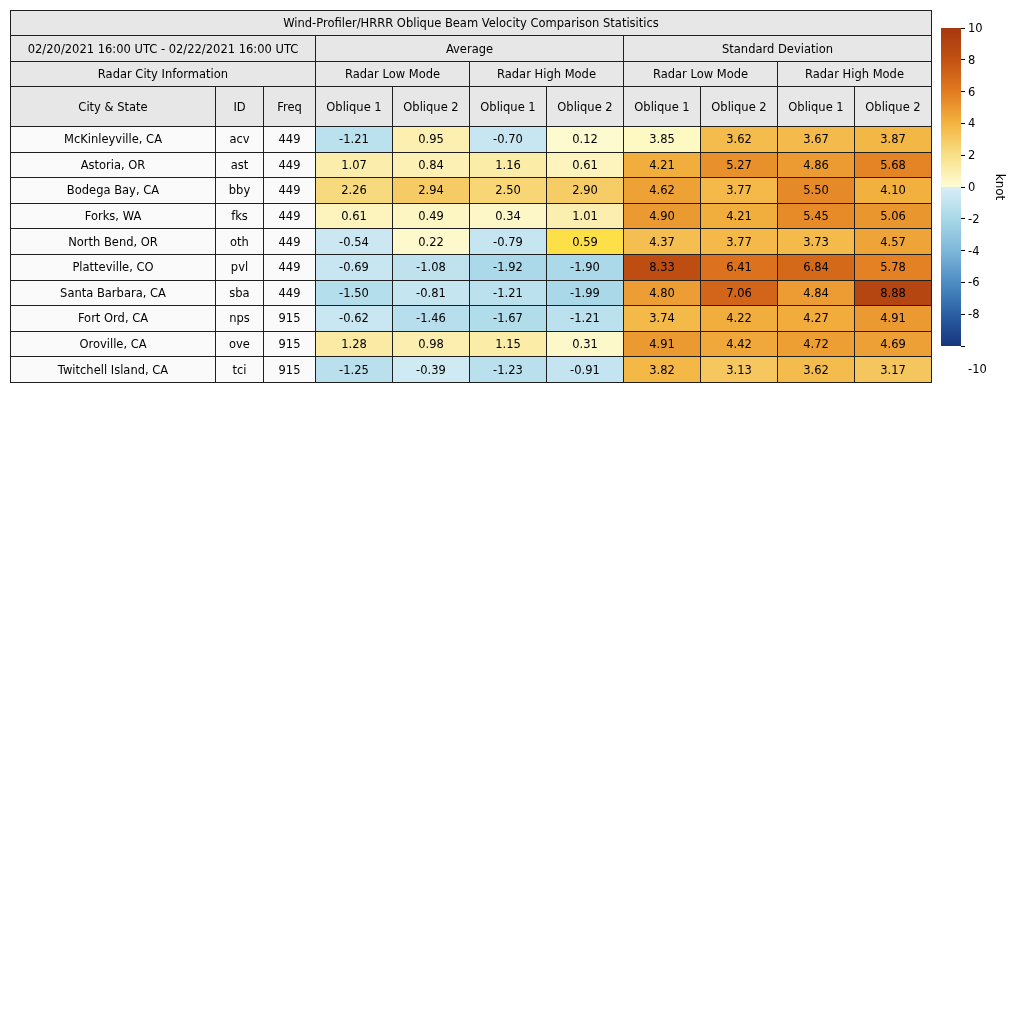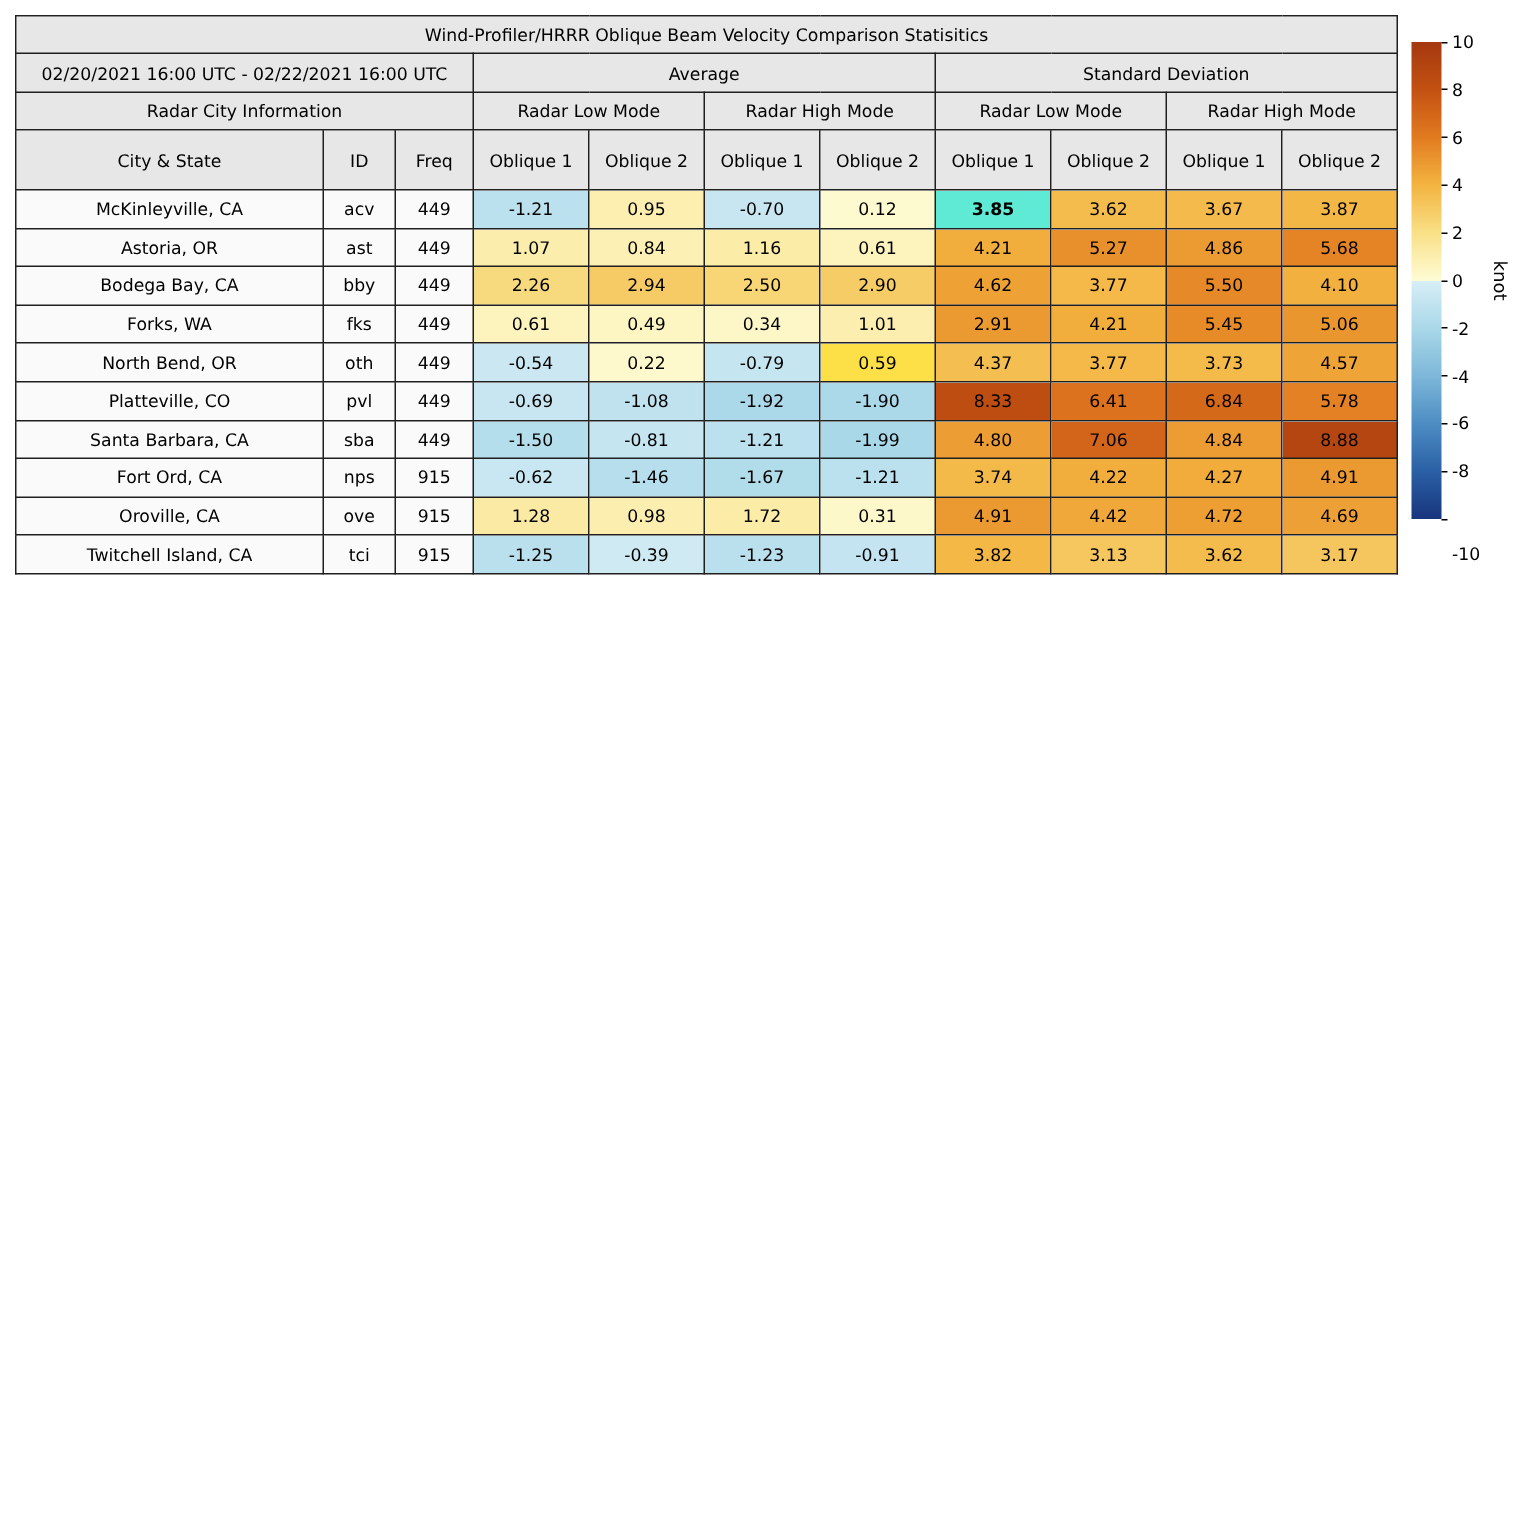--- a/index.html
+++ b/index.html
@@ -71,21 +71,21 @@
     </tbody>
     <tbody id="data-rows">
         <tr style="height: 25.6px;">
           <td class="lbl">McKinleyville, CA</td>
           <td class="lbl">acv</td>
           <td class="lbl">449</td>
           <td class="val" style="background: rgb(188, 225, 238);">-1.21</td>
           <td class="val" style="background: rgb(252, 239, 176);">0.95</td>
           <td class="val" style="background: rgb(200, 230, 241);">-0.70</td>
           <td class="val" style="background: rgb(254, 250, 208);">0.12</td>
-          <td class="val" style="background: #5eead4; font-weight: bold;">3.85</td>
+          <td class="val" style="background: #fef9c3;">3.85</td>
           <td class="val" style="background: rgb(244, 188, 77);">3.62</td>
           <td class="val" style="background: rgb(244, 187, 76); margin-top: 20px;">3.67</td>
           <td class="val" style="background: rgb(243, 183, 69);">3.87</td>
         </tr>
         <tr style="height: 25.6px;">
           <td class="lbl">Astoria, OR</td>
           <td class="lbl">ast</td>
           <td class="lbl">449</td>
           <td class="val" style="background: rgb(251, 237, 171);">1.07</td>
           <td class="val" style="background: rgb(252, 240, 180);">0.84</td>
@@ -110,21 +110,21 @@
           <td class="val" style="background: rgb(242, 177, 62);">4.10</td>
         </tr>
         <tr style="height: 25.6px;">
           <td class="lbl">Forks, WA</td>
           <td class="lbl">fks</td>
           <td class="lbl">449</td>
           <td class="val" style="background: rgb(252, 243, 189);">0.61</td>
           <td class="val" style="background: rgb(253, 245, 194);">0.49</td>
           <td class="val" style="background: rgb(253, 247, 200);">0.34</td>
           <td class="val" style="background: rgb(251, 238, 174);">1.01</td>
-          <td class="val" style="background: rgb(235, 154, 50);">2.91</td>
+          <td class="val" style="background: rgb(235, 154, 50);">4.90</td>
           <td class="val" style="background: rgb(241, 174, 61);">4.21</td>
           <td class="val" style="background: rgb(231, 139, 41);">5.45</td>
           <td class="val" style="background: rgb(234, 150, 47);">5.06</td>
         </tr>
         <tr style="height: 25.6px; margin-left: 24px;">
           <td class="lbl">North Bend, OR</td>
           <td class="lbl">oth</td>
           <td class="lbl">449</td>
           <td class="val" style="background: rgb(203, 232, 242);">-0.54</td>
           <td class="val" style="background: rgb(253, 249, 204);">0.22</td>
@@ -173,21 +173,21 @@
           <td class="val" style="background: rgb(241, 174, 60);">4.22</td>
           <td class="val" style="background: rgb(241, 172, 60);">4.27</td>
           <td class="val" style="background: rgb(235, 154, 49);">4.91</td>
         </tr>
         <tr style="height: 25.6px;">
           <td class="lbl">Oroville, CA</td>
           <td class="lbl">ove</td>
           <td class="lbl">915</td>
           <td class="val" style="background: rgb(251, 234, 163);">1.28</td>
           <td class="val" style="background: rgb(252, 238, 175);">0.98</td>
-          <td class="val" style="background: rgb(251, 236, 168);">1.72</td>
+          <td class="val" style="background: rgb(251, 236, 168);">1.15</td>
           <td class="val" style="background: rgb(253, 248, 201);">0.31</td>
           <td class="val" style="background: rgb(235, 154, 49);">4.91</td>
           <td class="val" style="background: rgb(239, 168, 57);">4.42</td>
           <td class="val" style="background: rgb(237, 159, 52);">4.72</td>
           <td class="val" style="background: rgb(237, 160, 53);">4.69</td>
         </tr>
         <tr style="height: 25.6px;">
           <td class="lbl">Twitchell Island, CA</td>
           <td class="lbl">tci</td>
           <td class="lbl">915</td>

